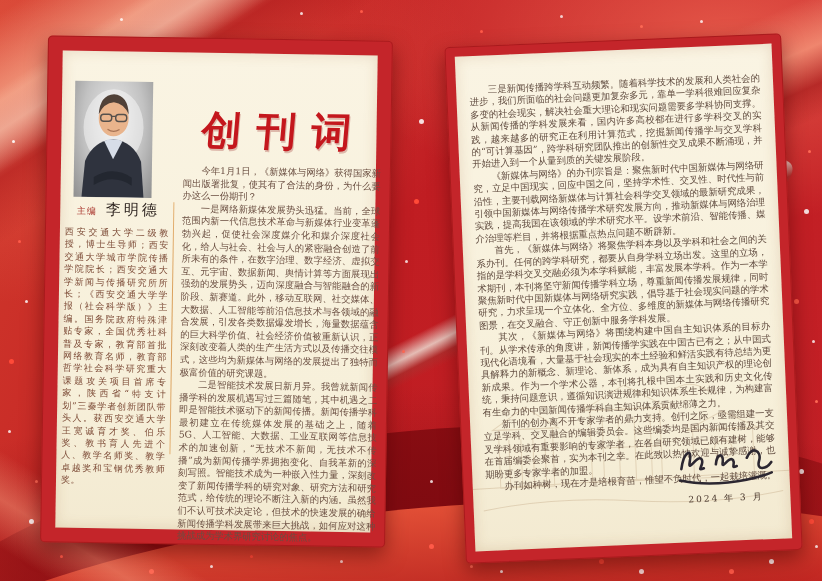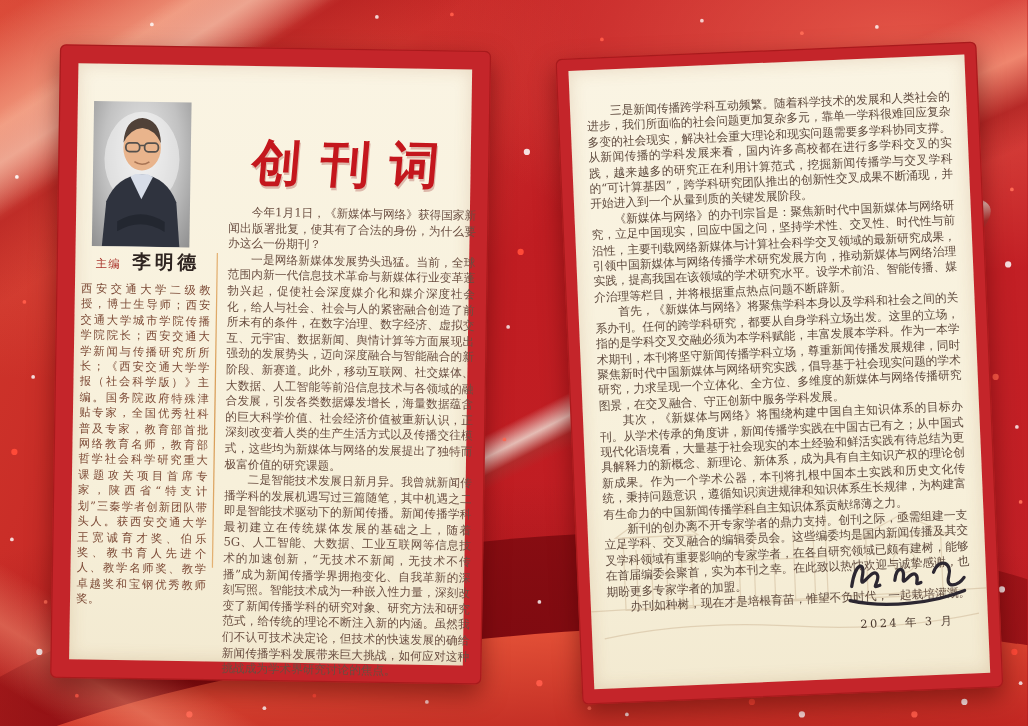--- a/index.html
+++ b/index.html
@@ -64,21 +64,21 @@
   .page-inner{position:absolute;background:linear-gradient(180deg,#faf4e3 0%,#f7f0da 70%,#f3ead1 100%);
     box-shadow:inset 0 0 14px rgba(150,90,40,.18);}
   .page-left .page-inner{left:15px;top:15px;right:15px;bottom:15px;}
   .page-right .page-inner{left:10px;top:10px;right:10px;bottom:12px;}
 
   
   .photo{position:absolute;left:13px;top:30px;width:78px;height:116px;overflow:hidden;
     background:radial-gradient(ellipse at 50% 34%, #e9e9e9 0%, #c2c2c2 55%, #8f8f8f 100%);}
   .editor-row{position:absolute;left:0;top:148px;width:116px;text-align:center;white-space:nowrap;}
   .editor-label{font-size:9px;color:#a8322a;letter-spacing:1px;}
-  .editor-name{font-size:15px;font-weight:bold;color:#2e2420;letter-spacing:3px;margin-left:4px;}
+  .editor-name{font-size:15px;font-weight:normal;color:#2e2420;letter-spacing:3px;margin-left:4px;}
   .bio{position:absolute;left:5px;top:175px;width:104px;font-size:9px;line-height:12.4px;
     color:#7c4a36;text-align:justify;letter-spacing:0.5px;}
   .divider{position:absolute;left:113px;top:150px;width:1px;height:252px;
     background:linear-gradient(180deg,#e4b274,#d79b55 50%,#e4b274);}
   .title{position:absolute;left:124px;top:50px;width:182px;text-align:center;
     font-size:40px;font-weight:bold;color:#c4171d;letter-spacing:15px;text-indent:15px;
     transform:skewX(-4deg);text-shadow:1px 2px 0 rgba(140,10,12,.25);}
   .main-text{position:absolute;left:122px;top:112px;width:198px;
     font-size:9.3px;line-height:12.6px;color:#6a4e41;text-align:justify;}
   .main-text p{margin:0;text-indent:2em;}

